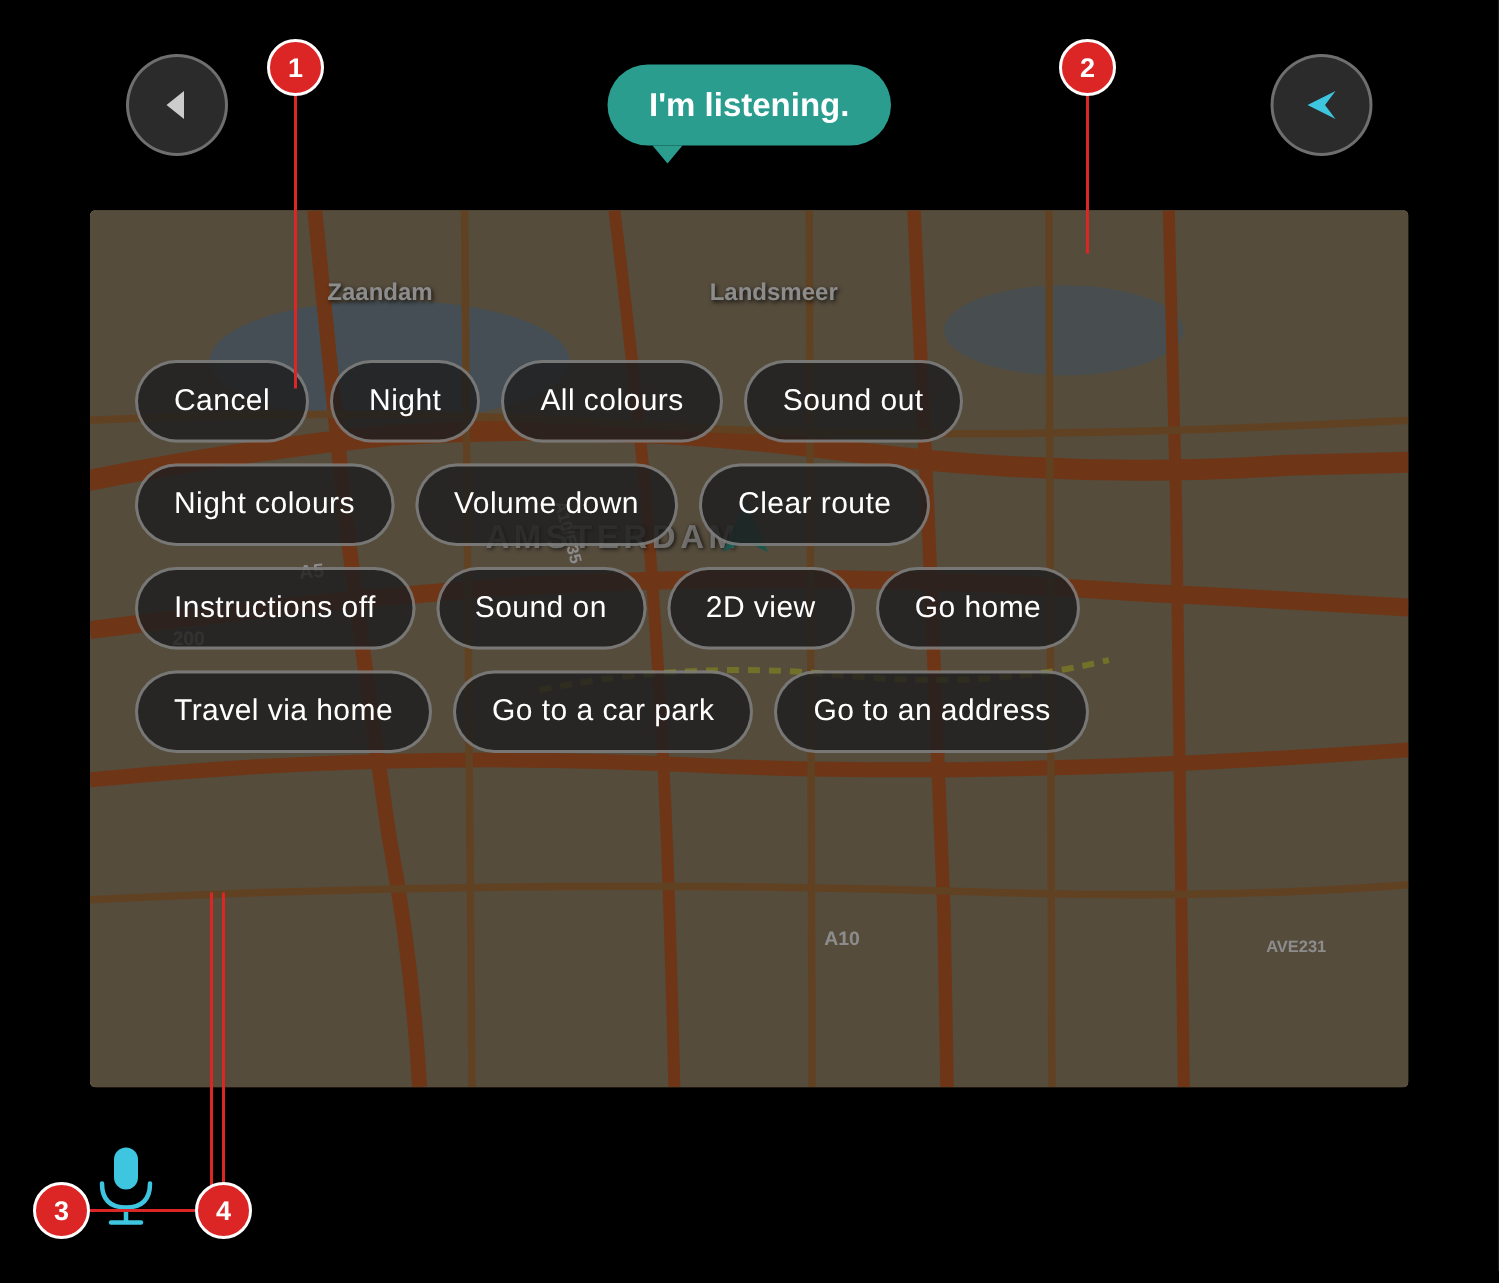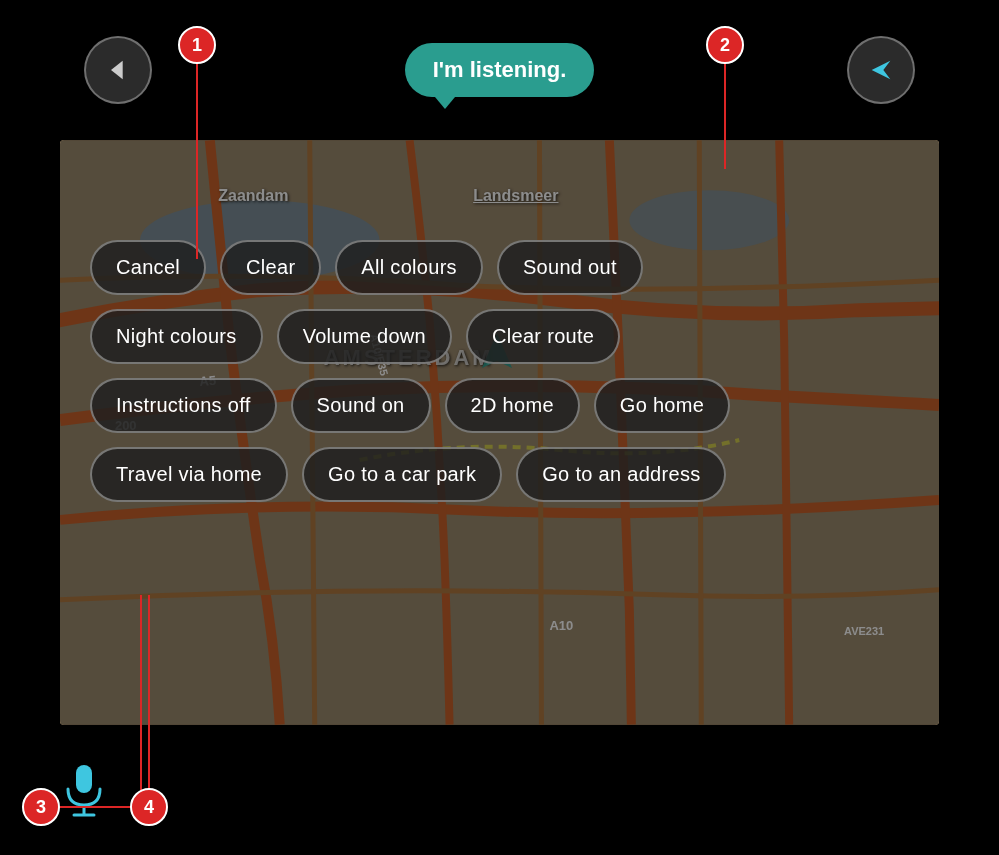--- a/index.html
+++ b/index.html
@@ -222,21 +222,21 @@
     <text x="140" y="246" fill="white" font-size="13" font-weight="600" transform="rotate(-5,140,246)">A5</text>
     <text x="310" y="195" fill="white" font-size="11" font-weight="600" transform="rotate(75,310,195)">A10/E35</text>
     <text x="490" y="490" fill="white" font-size="13" font-weight="600">A10</text>
     <text x="785" y="495" fill="white" font-size="11" font-weight="600">AVE231</text>
     <text x="55" y="290" fill="white" font-size="13" font-weight="600">200</text>
 
     <path d="M300,320 Q400,300 500,310 Q600,320 680,300" stroke="#e8e840" stroke-width="4" fill="none" stroke-dasharray="8,6" opacity="0.7"></path>
   </svg>
 
   <div class="map-label" style="top:8%;left:18%;">Zaandam</div>
-  <div class="map-label" style="top:8%;left:47%;text-decoration:underline;">Landsmeer</div>
+  <div class="map-label" style="top:8%;left:47%;">Landsmeer</div>
   <div class="map-label map-label-amsterdam" style="top:35%;left:30%;">AMSTERDAM</div>
 
   <svg style="position:absolute;top:33%;left:48%;width:30px;height:40px;" viewBox="0 0 30 40" xmlns="http://www.w3.org/2000/svg">
     <path d="M15,0 L30,35 L15,28 L0,35 Z" fill="#2a9d8f" opacity="0.9"></path>
   </svg>
 
   <div class="map-overlay"></div>
 </div>
 
 <div class="left-bar"></div>
@@ -259,35 +259,35 @@
     <svg viewBox="0 0 24 24" xmlns="http://www.w3.org/2000/svg">
       <polygon points="4,12 20,4 14,12 20,20" fill="#3ec6e0"></polygon>
     </svg>
   </div>
 </div>
 
 <div class="commands-overlay">
 
   <div class="commands-row">
     <button class="cmd-btn">Cancel</button>
-    <button class="cmd-btn">Clear</button>
+    <button class="cmd-btn">Night</button>
     <button class="cmd-btn">All colours</button>
     <button class="cmd-btn">Sound out</button>
   </div>
 
   <div class="commands-row">
     <button class="cmd-btn">Night colours</button>
     <button class="cmd-btn">Volume down</button>
     <button class="cmd-btn">Clear route</button>
   </div>
 
   <div class="commands-row">
     <button class="cmd-btn">Instructions off</button>
     <button class="cmd-btn">Sound on</button>
-    <button class="cmd-btn">2D home</button>
+    <button class="cmd-btn">2D view</button>
     <button class="cmd-btn">Go home</button>
   </div>
 
   <div class="commands-row">
     <button class="cmd-btn">Travel via home</button>
     <button class="cmd-btn">Go to a car park</button>
     <button class="cmd-btn">Go to an address</button>
   </div>
 </div>
 

